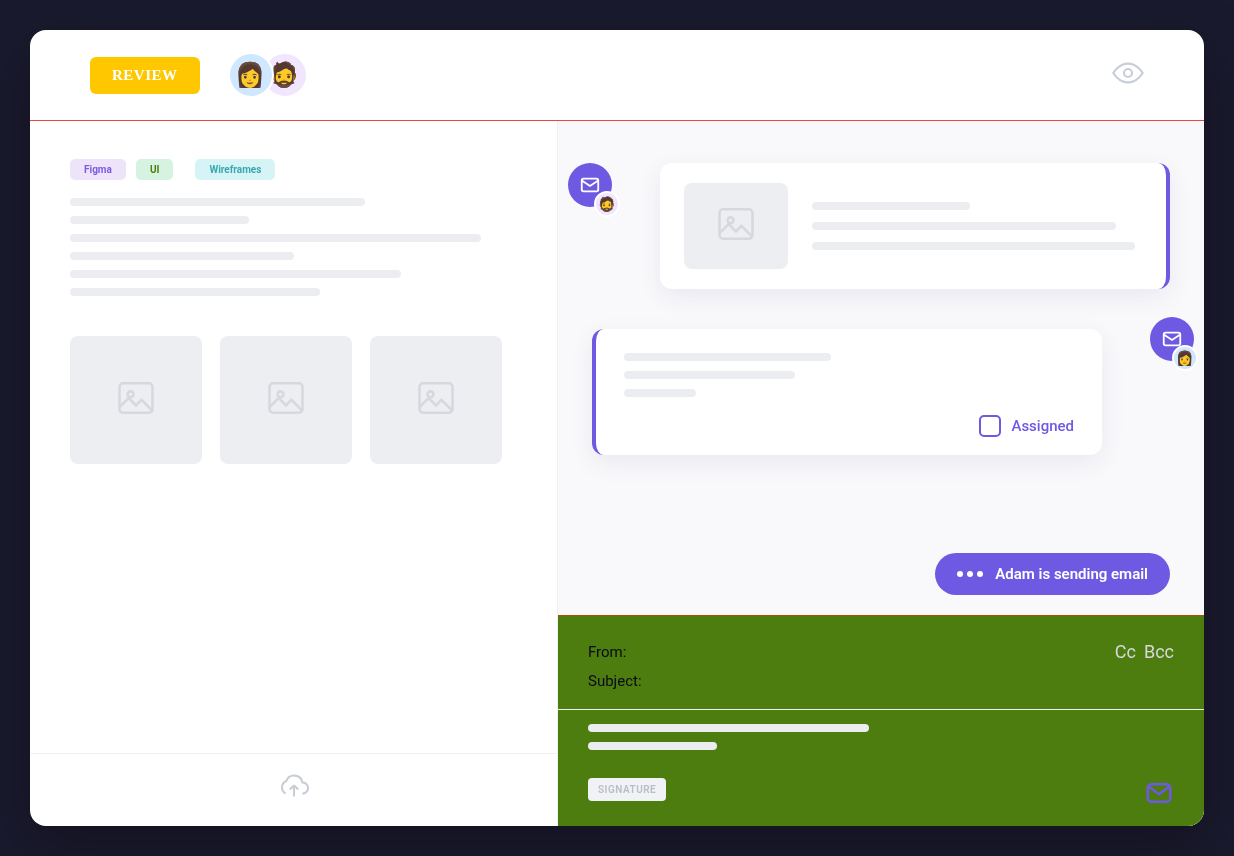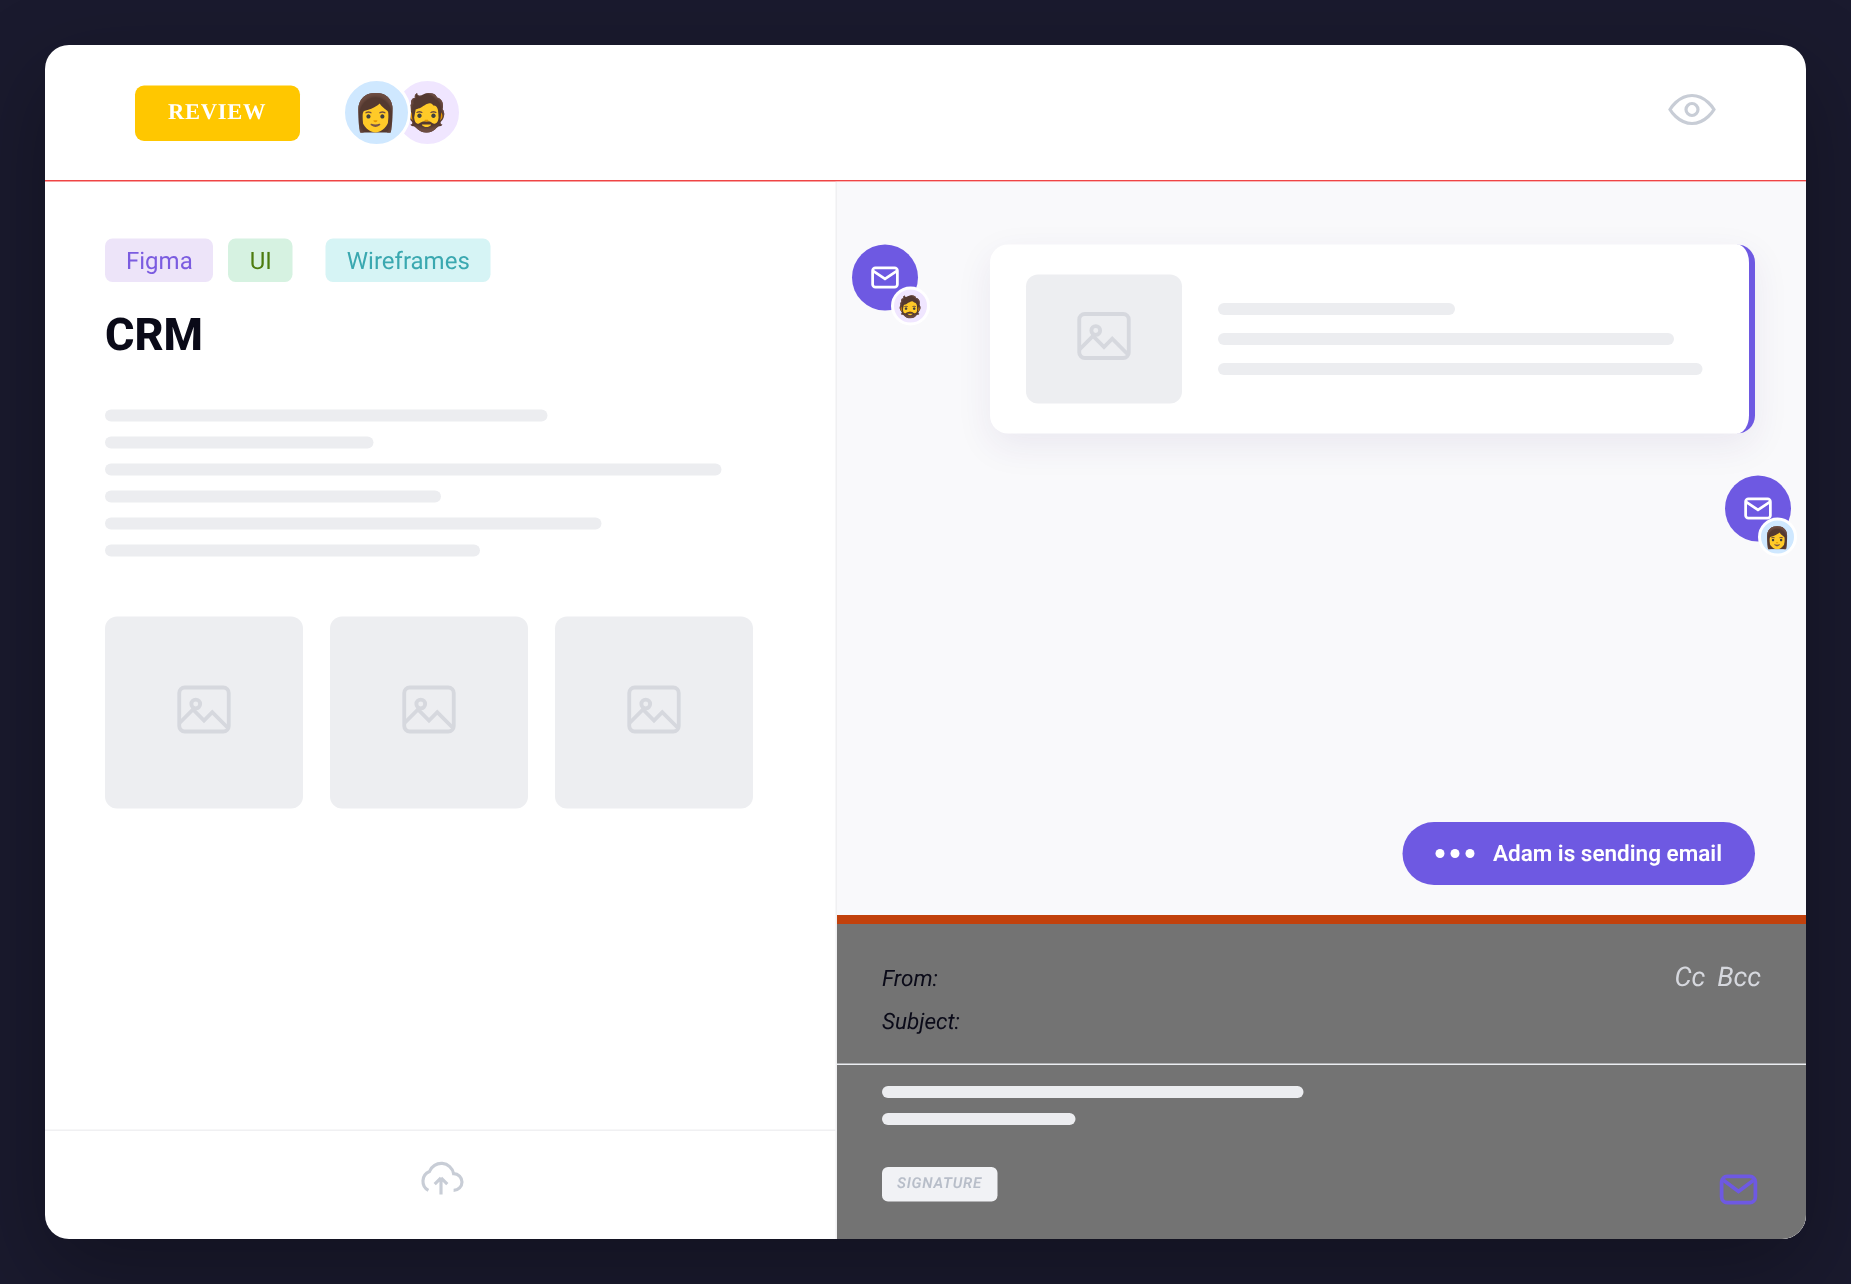--- a/index.html
+++ b/index.html
@@ -51,21 +51,21 @@
     .eye-icon { margin-left: auto; color: #c8cdd6; }
     .eye-icon svg { width: 32px; height: 32px; }
     .main { display: flex; flex: 1; overflow: hidden; }
     .left-panel {
       width: 528px;
       display: flex; flex-direction: column;
       border-right: 1px solid #f0f0f2;
     }
     .left-content { padding: 38px 40px; flex: 1; }
     .tags { display: flex; gap: 10px; margin-bottom: 18px; }
-    .tag { font-size: 16px; font-weight: 400; padding: 5px 14px; border-radius: 5px; }
+    .tag { font-size: 10px; font-weight: 700; padding: 5px 14px; border-radius: 5px; }
     .tag.figma { background: #ede4f9; color: #7b5ce0; }
     .tag.ui { background: #d6f2e1; color: #4d7c0f; }
     .tag.wireframes { background: #d6f4f5; color: #3aa8b0; margin-left: 12px; }
     .title { font-size: 30px; font-weight: 800; color: #0a0a18; margin-bottom: 32px; }
     .skeleton-lines { display: flex; flex-direction: column; gap: 10px; margin-bottom: 40px; }
     .sk-line { height: 8px; border-radius: 4px; background: #ecedf0; }
     .thumbs { display: flex; gap: 18px; }
     .thumb {
       width: 132px; height: 128px; border-radius: 8px;
       background: #edeef1; display: flex; align-items: center; justify-content: center;
@@ -126,22 +126,22 @@
     .status-pill {
       position: absolute; bottom: 20px; right: 34px;
       background: #6e59e2; color: #fff;
       padding: 12px 22px; border-radius: 24px;
       display: flex; align-items: center; gap: 12px;
       font-size: 15px; font-weight: 600; margin-top: 48px;
     }
     .dots { display: flex; gap: 4px; }
     .dot { width: 6px; height: 6px; border-radius: 50%; background: #fff; }
     .compose {
-      background: #737373; border-top: 6px solid #c2410c;
-      display: flex; flex-direction: column; font-style: italic;
+      background: #4d7c0f; border-top: 1px solid #c2410c;
+      display: flex; flex-direction: column;
     }
     .compose-fields { padding: 20px 30px 14px; }
     .field-row { display: flex; align-items: center; font-size: 15px; color: #0a0a18; padding: 5px 0; }
     .field-row .cc-bcc { margin-left: auto; color: #d6d8de; font-size: 18px; display: flex; gap: 8px; }
     .compose-body { padding: 14px 30px; border-top: 1px solid #eceef2; }
     .compose-footer {
       padding: 14px 30px; display: flex; align-items: flex-start;
     }
     .sig-badge {
       font-size: 10px; font-weight: 600; letter-spacing: 0.5px;
@@ -172,21 +172,20 @@
 
   <div class="main">
 
     <div class="left-panel">
       <div class="left-content">
         <div class="tags">
           <span class="tag figma">Figma</span>
           <span class="tag ui">UI</span>
           <span class="tag wireframes">Wireframes</span>
         </div>
-        <h1 class="title">CRM</h1>
         <div class="skeleton-lines">
           <div class="sk-line" style="width:66%"></div>
           <div class="sk-line" style="width:40%"></div>
           <div class="sk-line" style="width:92%"></div>
           <div class="sk-line" style="width:50%"></div>
           <div class="sk-line" style="width:74%"></div>
           <div class="sk-line" style="width:56%"></div>
         </div>
         <div class="thumbs">
           <div class="thumb">
@@ -256,20 +255,31 @@
         </div>
 
         <div class="mail-badge b2">
           <svg viewBox="0 0 24 24" fill="none" stroke-width="2">
               <rect x="3" y="5" width="18" height="14" rx="2"></rect>
               <path d="M3 7l9 6 9-6"></path>
             </svg>
         </div>
         <div class="mini-avatar ma2">👩</div>
 
+        <div class="msg-card msg2">
+          <div class="lines">
+            <div class="sk" style="width:46%"></div>
+            <div class="sk" style="width:38%"></div>
+            <div class="sk" style="width:16%"></div>
+          </div>
+          <div class="assigned-row">
+            <div class="check-box"></div>
+            <span class="assigned-label">Assigned</span>
+          </div>
+        </div>
 
         <div class="status-pill">
           <div class="dots">
             <div class="dot"></div>
               <div class="dot"></div>
               <div class="dot"></div>
           </div>
           <span>Adam is sending email</span>
         </div>
       </div>

